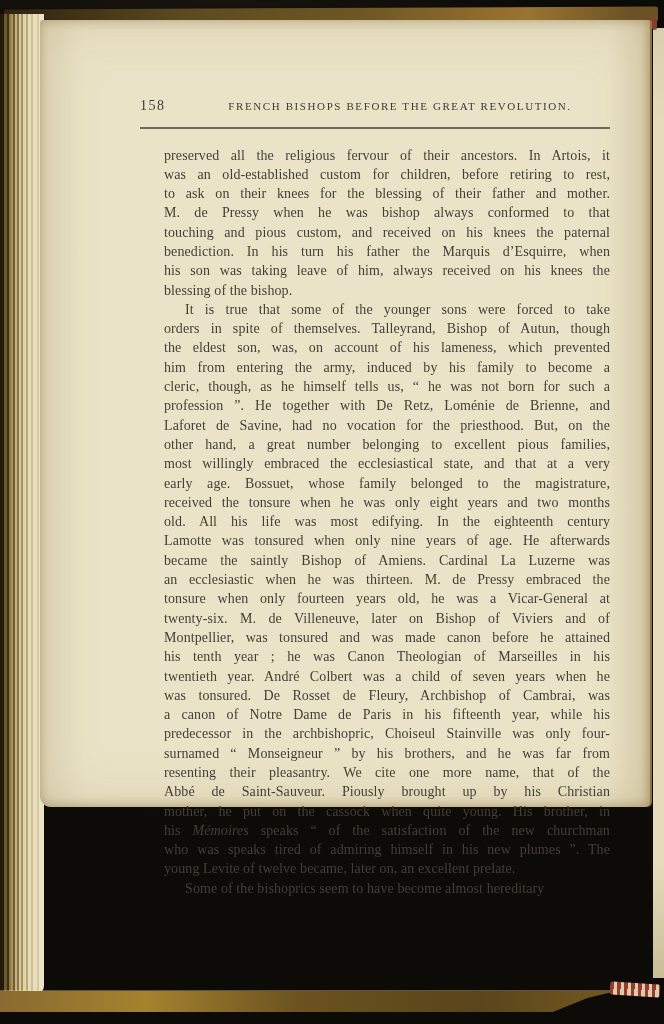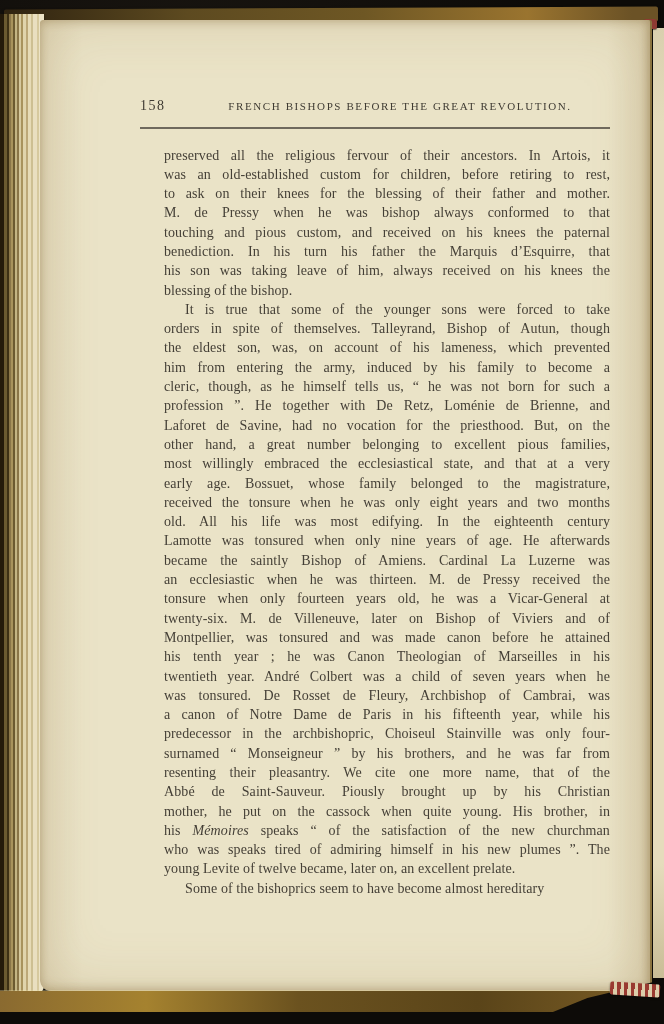--- a/index.html
+++ b/index.html
@@ -36,21 +36,21 @@
       #a8935c 11px 13px,#6b5a30 13px 15px,#c4b584 15px 17px,#8a7648 17px 19px,
       #d6c99e 19px 21px,#a8935c 21px 23px,#e0d4ab 23px 26px,#bca877 26px 28px,
       #e6dbb6 28px 31px,#cdbf92 31px 33px,#e9dfc0 33px 37px,#d6c99e 37px 39px,#ece3c6 39px 44px);
     border-radius:0 0 8px 2px;box-shadow:0 2px 2px rgba(0,0,0,.5);}
 
   
   .page-sliver{position:absolute;left:653px;top:28px;width:11px;height:950px;
     background:linear-gradient(180deg,#d9cfae,#e5dcbc 10%,#e5dcbc 88%,#c9bd96);}
 
   
-  .page{position:absolute;left:40px;top:20px;width:610px;height:971px;
+  .page{position:absolute;left:40px;top:20px;width:610px;height:787px;
     background:
       linear-gradient(90deg,rgba(150,120,70,.10),rgba(0,0,0,0) 7%,rgba(0,0,0,0) 93%,rgba(150,120,70,.16)),
       #eae3c7;
     border-radius:3px 2px 5px 11px;
     box-shadow:inset 0 0 60px rgba(145,115,60,.20),
                inset -3px 0 9px rgba(120,90,40,.22),
                inset 0 -5px 10px rgba(120,90,40,.16),
                inset 0 4px 8px rgba(120,90,40,.14),
                2px 0 0 #8a7440;}
 
@@ -84,40 +84,40 @@
         <span class="runhead">FRENCH BISHOPS BEFORE THE GREAT REVOLUTION.</span>
       </div>
       <div class="rule"></div>
       <div class="bodytext" id="text-body">
           <div class="para">
             <div class="textline">preserved all the religious fervour of their ancestors.  In Artois, it</div>
             <div class="textline">was an old-established custom for children, before retiring to rest,</div>
             <div class="textline">to ask on their knees for the blessing of their father and mother.</div>
             <div class="textline">M. de Pressy when he was bishop always conformed to that</div>
             <div class="textline">touching and pious custom, and received on his knees the paternal</div>
-            <div class="textline">benediction.  In his turn his father the Marquis d’Esquirre, that</div>
+            <div class="textline">benediction.  In his turn his father the Marquis d’Esquirre, when</div>
             <div class="textline">his son was taking leave of him, always received on his knees the</div>
             <div class="textline last">blessing of the bishop.</div>
           </div>
           <div class="para">
             <div class="textline indent">It is true that some of the younger sons were forced to take</div>
             <div class="textline">orders in spite of themselves.  Talleyrand, Bishop of Autun, though</div>
             <div class="textline">the eldest son, was, on account of his lameness, which prevented</div>
             <div class="textline">him from entering the army, induced by his family to become a</div>
             <div class="textline">cleric, though, as he himself tells us, “ he was not born for such a</div>
             <div class="textline">profession ”.  He together with De Retz, Loménie de Brienne, and</div>
             <div class="textline">Laforet de Savine, had no vocation for the priesthood.  But, on the</div>
             <div class="textline">other hand, a great number belonging to excellent pious families,</div>
             <div class="textline">most willingly embraced the ecclesiastical state, and that at a very</div>
             <div class="textline">early age.  Bossuet, whose family belonged to the magistrature,</div>
             <div class="textline">received the tonsure when he was only eight years and two months</div>
             <div class="textline">old.  All his life was most edifying.  In the eighteenth century</div>
             <div class="textline">Lamotte was tonsured when only nine years of age.  He afterwards</div>
             <div class="textline">became the saintly Bishop of Amiens.  Cardinal La Luzerne was</div>
-            <div class="textline">an ecclesiastic when he was thirteen.  M. de Pressy received the</div>
+            <div class="textline">an ecclesiastic when he was thirteen.  M. de Pressy embraced the</div>
             <div class="textline">tonsure when only fourteen years old, he was a Vicar-General at</div>
             <div class="textline">twenty-six.  M. de Villeneuve, later on Bishop of Viviers and of</div>
             <div class="textline">Montpellier, was tonsured and was made canon before he attained</div>
             <div class="textline">his tenth year ; he was Canon Theologian of Marseilles in his</div>
             <div class="textline">twentieth year.  André Colbert was a child of seven years when he</div>
             <div class="textline">was tonsured.  De Rosset de Fleury, Archbishop of Cambrai, was</div>
             <div class="textline">a canon of Notre Dame de Paris in his fifteenth year, while his</div>
             <div class="textline">predecessor in the archbishopric, Choiseul Stainville was only four-</div>
             <div class="textline">surnamed “ Monseigneur ” by his brothers, and he was far from</div>
             <div class="textline">resenting their pleasantry.  We cite one more name, that of the</div>

